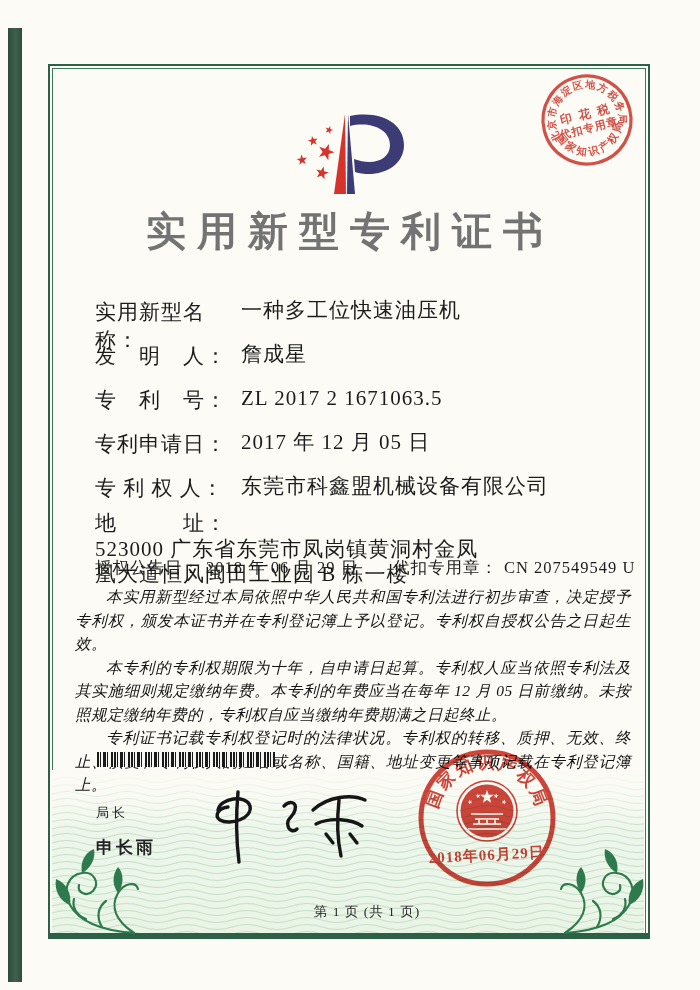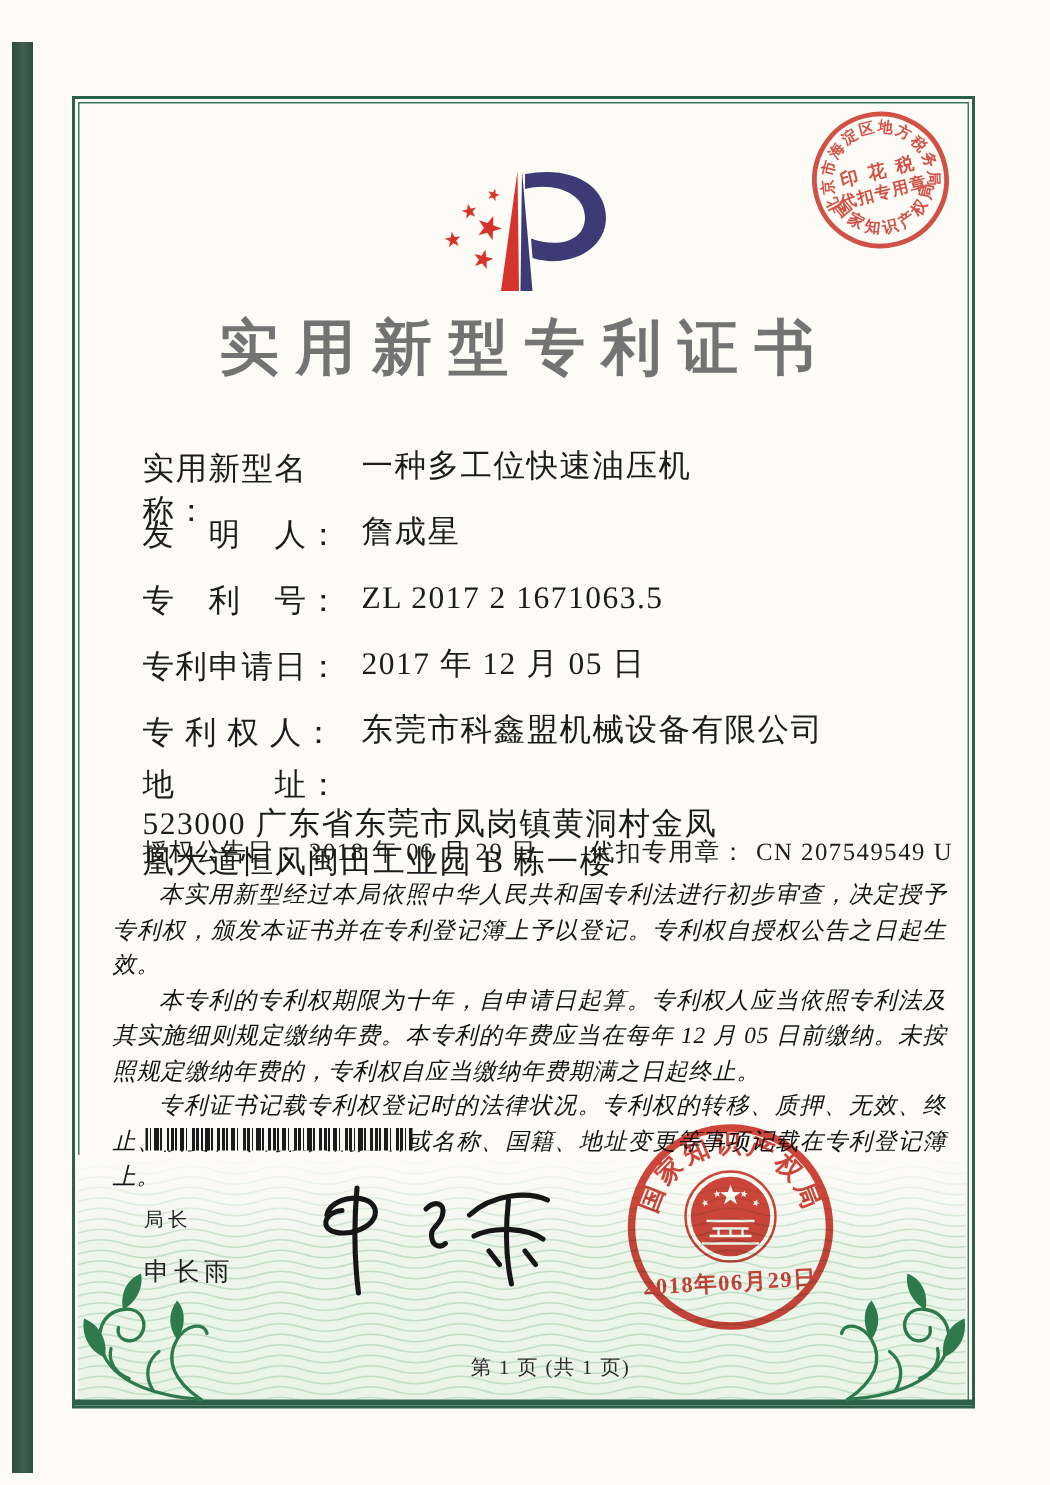--- a/index.html
+++ b/index.html
@@ -36,21 +36,21 @@
   .body-text{position:absolute;left:75px;top:585px;width:556px;font-size:15.5px;
              color:#141414;line-height:23.5px;text-align:justify;letter-spacing:0.5px;font-style:italic;}
   .body-text p{margin:0;text-indent:2em;}
 
   .barcode{position:absolute;left:97px;top:752px;width:178px;height:15px;
      background:repeating-linear-gradient(90deg,#1a1a1a 0 2px,#f6f6f2 2px 3px,#1a1a1a 3px 4px,
        #f6f6f2 4px 6px,#1a1a1a 6px 9px,#f6f6f2 9px 10px,#1a1a1a 10px 11px,
        #f6f6f2 11px 14px,#1a1a1a 14px 16px,#f6f6f2 16px 17px);}
 
   .signer-title{position:absolute;left:96px;top:804px;font-size:13px;color:#222;letter-spacing:3px;}
-  .signer-name{position:absolute;left:96px;top:836px;font-size:17px;color:#222;letter-spacing:3px;}
+  .signer-name{position:absolute;left:96px;top:836px;font-size:17px;color:#222;letter-spacing:3px;font-weight:bold;}
 
   .footer{position:absolute;left:0;top:903px;width:100%;text-align:center;
           font-size:13.5px;color:#2a2a2a;letter-spacing:1px;padding-left:17px;}
 
   .stamp{position:absolute;left:527px;top:60px;width:120px;height:120px;
          transform:rotate(-14deg);opacity:.88;mix-blend-mode:multiply;}
   .seal{position:absolute;left:402px;top:733px;width:170px;height:170px;
         mix-blend-mode:multiply;opacity:.93;}
   .logo{position:absolute;left:280px;top:110px;width:140px;height:105px;}
   .signature{position:absolute;left:200px;top:780px;width:175px;height:100px;}

